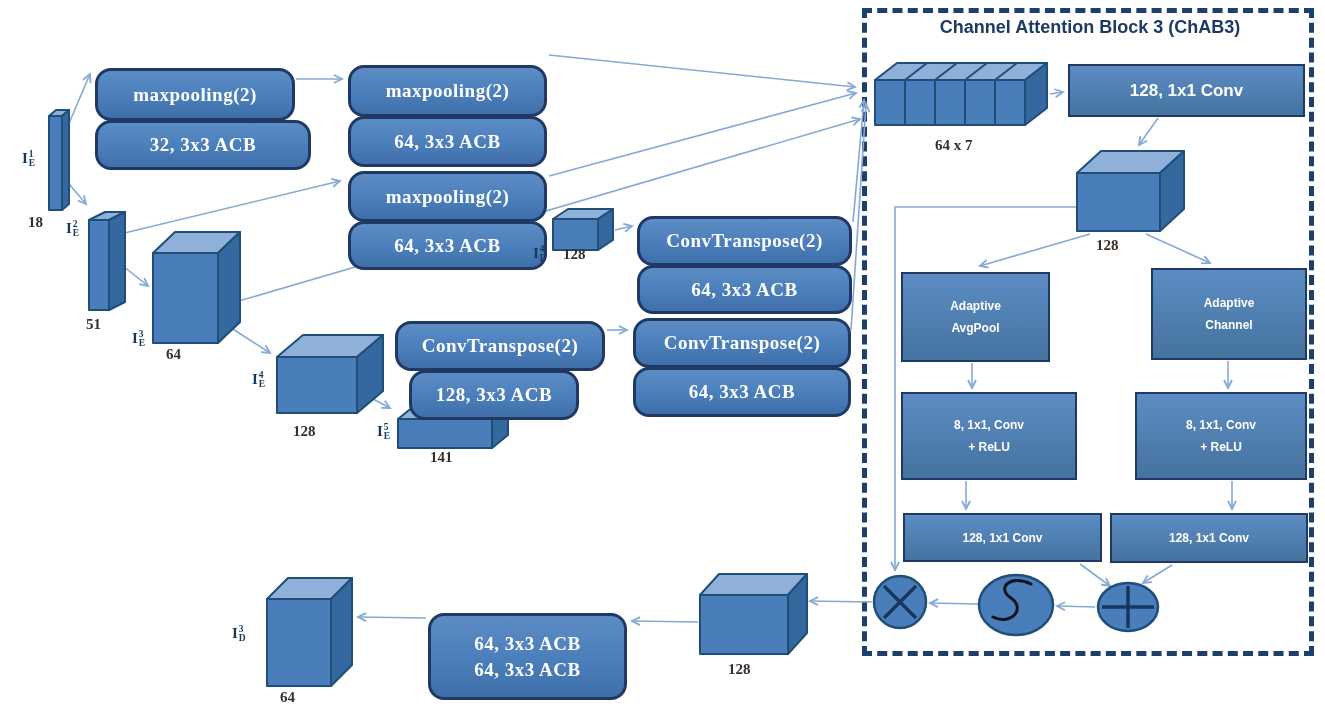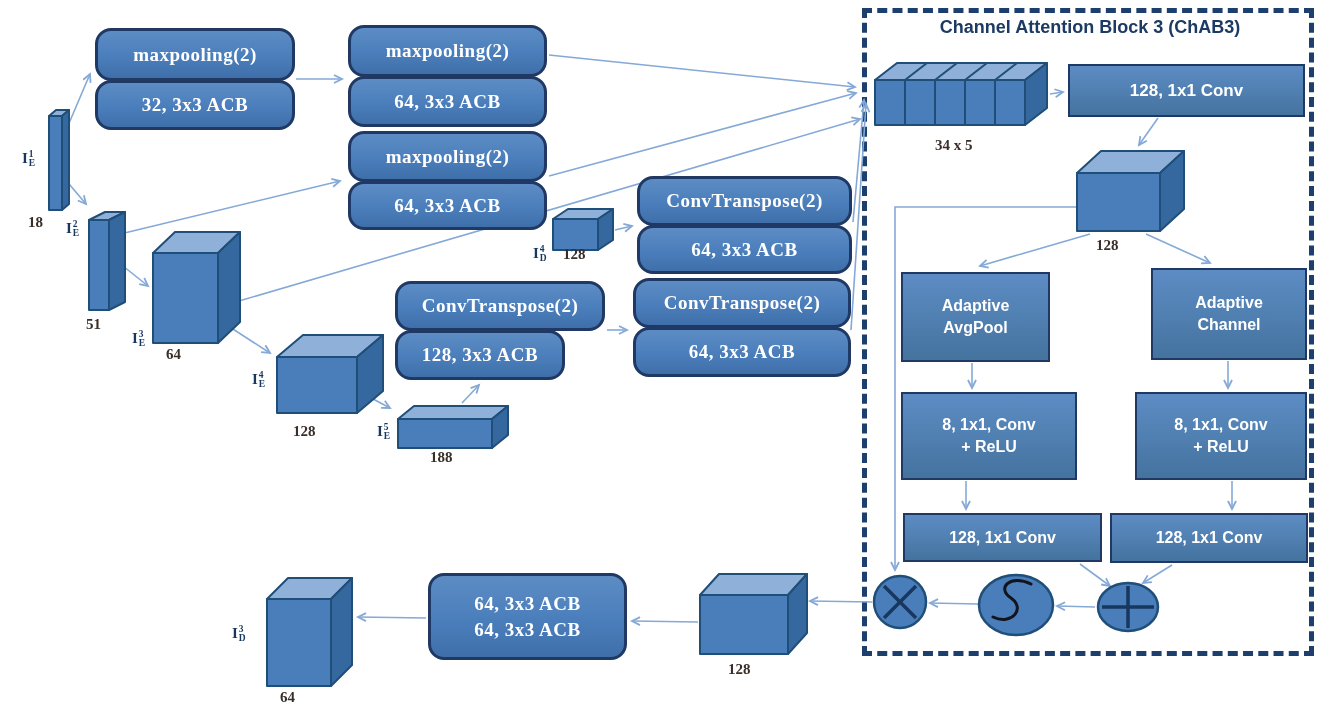--- a/index.html
+++ b/index.html
@@ -3,26 +3,26 @@
 <meta charset="utf-8">
 <style>
   html,body{margin:0;padding:0;background:#fff;}
   .canvas{position:relative;width:1325px;height:721px;background:#ffffff;overflow:hidden;
           font-family:"Liberation Sans",sans-serif;border-radius:30px;}
   .layer{position:absolute;left:0;top:0;}
   
   .rblock{position:absolute;box-sizing:border-box;background:linear-gradient(180deg,#5d8cc4 0%,#4a7ebb 55%,#3f6fa9 100%);
           border:3px solid #1f3864;border-radius:16px;display:flex;align-items:center;justify-content:center;
           color:#fff;font-family:"Liberation Serif",serif;font-weight:bold;font-size:19px;letter-spacing:.5px;
-          z-index:3;text-align:center;}
+          z-index:3;text-align:center;margin-top:40px;}
   .rblock.two{flex-direction:column;line-height:26px;}
   
   .abox{position:absolute;box-sizing:border-box;background:linear-gradient(180deg,#5d8cc4,#44739f);
         border:2.5px solid #1f3864;display:flex;flex-direction:column;align-items:center;justify-content:center;
-        color:#fff;font-weight:bold;font-size:16px;line-height:22px;z-index:3;text-align:center;}
+        color:#fff;font-weight:bold;font-size:12px;line-height:22px;z-index:3;text-align:center;}
   
   .dashedbox{position:absolute;left:862px;top:8px;width:452px;height:648px;box-sizing:border-box;
              border:5px dashed #1c3f6e;z-index:1;}
   .chab-title{position:absolute;left:880px;top:17px;width:420px;text-align:center;font-size:18px;
               font-weight:bold;color:#1c3a63;z-index:4;}
   
   .dim{position:absolute;font-family:"Liberation Serif",serif;font-weight:bold;font-size:15px;color:#3a2f28;z-index:4;}
   
   .tlabel{position:absolute;font-family:"Liberation Serif",serif;font-weight:bold;color:#17375e;
           font-size:15px;display:flex;align-items:center;z-index:4;}
@@ -152,39 +152,39 @@
       <line x1="1102" y1="607" x2="1154" y2="607" stroke="#17375e" stroke-width="3.5"></line>
       <line x1="1128" y1="586" x2="1128" y2="628" stroke="#17375e" stroke-width="3.5"></line>
     </g>
   </svg>
 
   <div class="chab-title">Channel Attention Block 3 (ChAB3)</div>
 
   <div class="rblock" style="left:95px;top:28px;width:200px;height:53px">
       <span>maxpooling(2)</span>
     </div>
-  <div class="rblock" style="left:95px;top:80px;width:200px;height:50px">
+  <div class="rblock" style="left:95px;top:80px;width:216px;height:50px">
       <span>32, 3x3 ACB</span>
     </div>
   <div class="rblock" style="left:348px;top:25px;width:199px;height:52px">
       <span>maxpooling(2)</span>
     </div>
   <div class="rblock" style="left:348px;top:76px;width:199px;height:51px">
       <span>64, 3x3 ACB</span>
     </div>
   <div class="rblock" style="left:348px;top:131px;width:199px;height:51px">
       <span>maxpooling(2)</span>
     </div>
   <div class="rblock" style="left:348px;top:181px;width:199px;height:49px">
       <span>64, 3x3 ACB</span>
     </div>
   <div class="rblock" style="left:395px;top:281px;width:210px;height:50px">
       <span>ConvTranspose(2)</span>
     </div>
-  <div class="rblock" style="left:395px;top:330px;width:170px;height:50px">
+  <div class="rblock" style="left:409px;top:330px;width:170px;height:50px">
       <span>128, 3x3 ACB</span>
     </div>
   <div class="rblock" style="left:637px;top:176px;width:215px;height:50px">
       <span>ConvTranspose(2)</span>
     </div>
   <div class="rblock" style="left:637px;top:225px;width:215px;height:49px">
       <span>64, 3x3 ACB</span>
     </div>
   <div class="rblock" style="left:633px;top:278px;width:218px;height:50px">
       <span>ConvTranspose(2)</span>
@@ -220,23 +220,23 @@
       <span>128, 1x1 Conv</span>
     </div>
   <div class="abox" style="left:1110px;top:513px;width:198px;height:50px">
       <span>128, 1x1 Conv</span>
     </div>
 
   <div class="dim" style="left:28px;top:214px">18</div>
   <div class="dim" style="left:86px;top:316px">51</div>
   <div class="dim" style="left:166px;top:346px">64</div>
   <div class="dim" style="left:293px;top:423px">128</div>
-  <div class="dim" style="left:430px;top:449px">188</div>
+  <div class="dim" style="left:430px;top:449px">141</div>
   <div class="dim" style="left:563px;top:246px">128</div>
-  <div class="dim" style="left:935px;top:137px">34 x 5</div>
+  <div class="dim" style="left:935px;top:137px">64 x 7</div>
   <div class="dim" style="left:1096px;top:237px">128</div>
   <div class="dim" style="left:728px;top:661px">128</div>
   <div class="dim" style="left:280px;top:689px">64</div>
 
   <div class="tlabel" style="left:22px;top:150px">
     <span>I</span>
       <span class="ss">
         <span>1</span>
         <span>E</span>
       </span>

